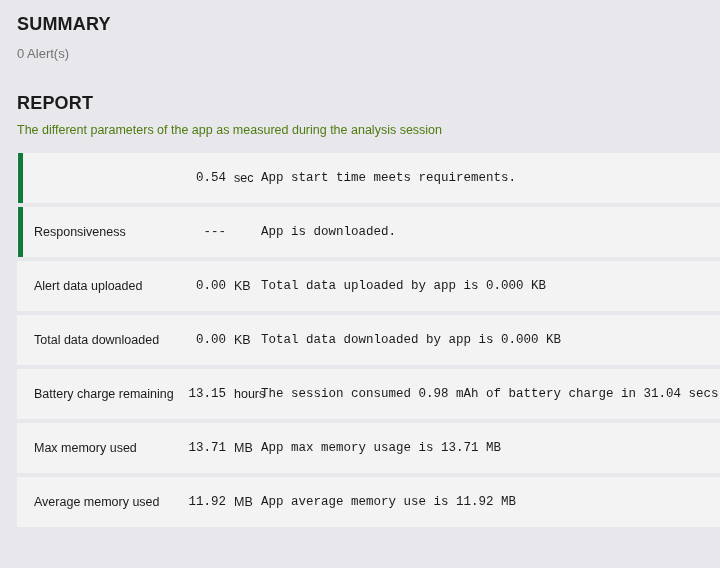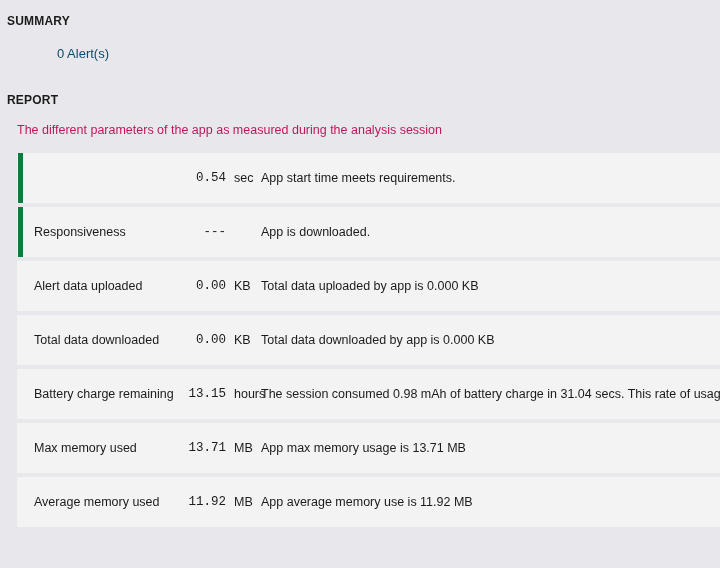--- a/index.html
+++ b/index.html
@@ -12,46 +12,45 @@
     background: #e8e7ec;
     font-family: "Liberation Sans", sans-serif;
     color: #1b1b1b;
     overflow: hidden;
     position: relative;
   }
 
   
   .section-heading {
     position: absolute;
-    left: 7px;
-    font-size: 12px;
+    left: 17px;
+    font-size: 18px;
     font-weight: bold;
     letter-spacing: 0.2px;
     color: #1b1b1b;
   }
   #summary-heading { top: 14px; }
   #report-heading  { top: 93px; }
 
   .alerts-link {
     position: absolute;
     left: 17px;
     top: 46px;
     font-size: 13px;
-    color: #0c4a6e;
+    color: #737373;
     cursor: pointer;
     text-decoration: none;
-    margin-left: 40px;
   }
 
   .report-subtitle {
     position: absolute;
     left: 17px;
     top: 123px;
     font-size: 12.5px;
-    color: #be185d;
+    color: #4d7c0f;
     white-space: nowrap;
   }
 
   
   .report-table {
     position: absolute;
     left: 17px;
     top: 153px;
     width: 703px;
   }
@@ -92,20 +91,21 @@
     text-align: right;
     font-family: Liberation Mono, monospace;
   }
   .cell-unit {
     left: 217px;
   }
   .cell-desc {
     left: 244px;
     right: 0;
     overflow: hidden;
+    font-family: Liberation Mono, monospace;
   }
 </style>
 </head>
 <body>
 
 <div class="section-heading" id="summary-heading">SUMMARY</div>
 
 <a class="alerts-link">0 Alert(s)</a>
 
 <div class="section-heading" id="report-heading">REPORT</div>

